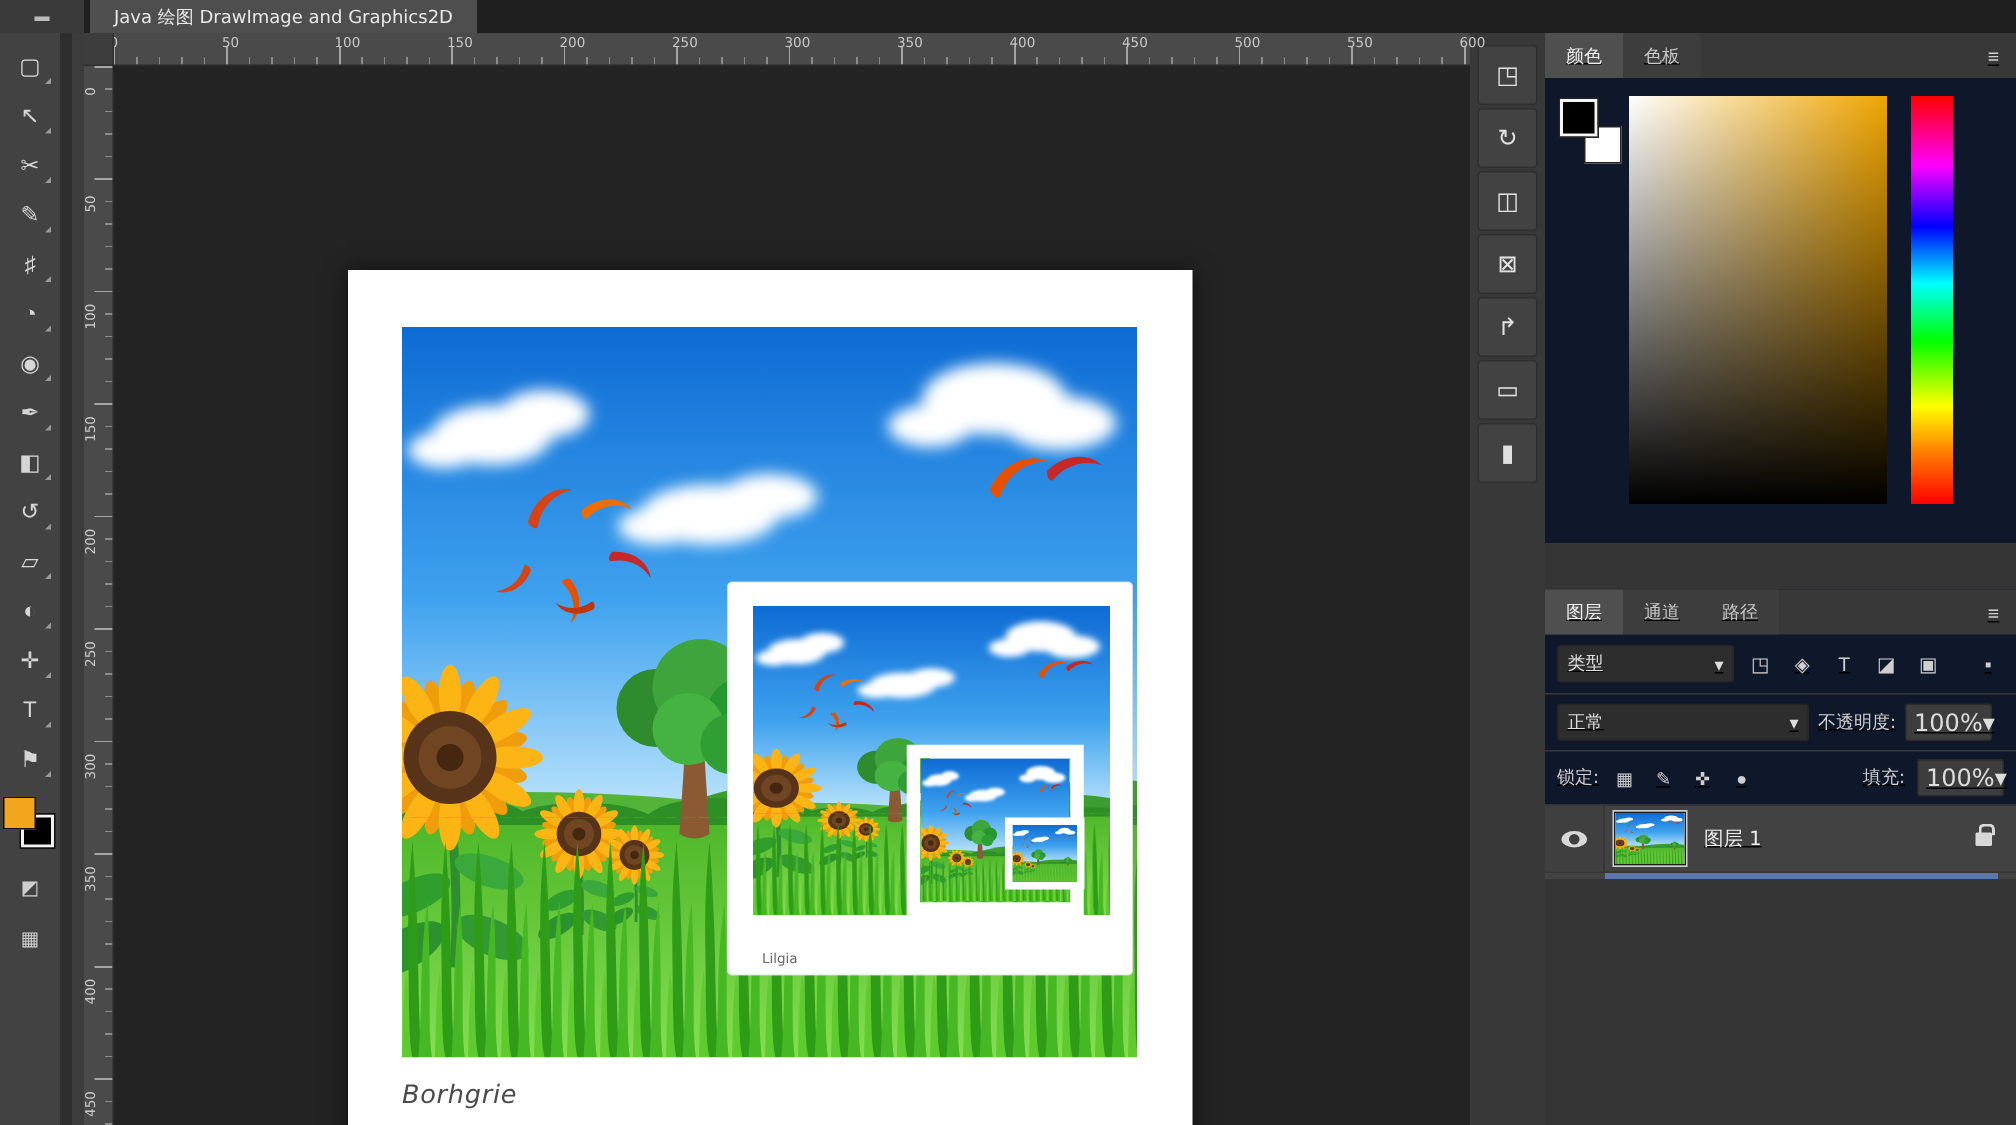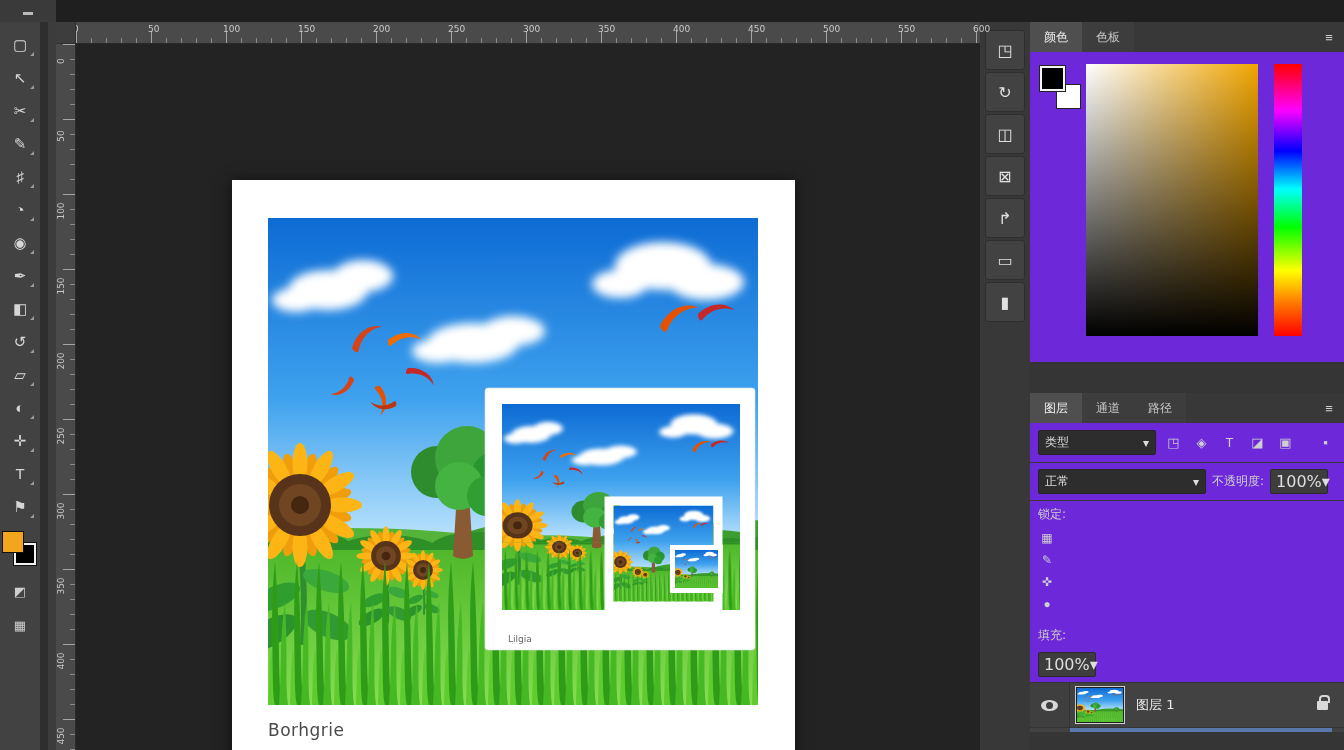--- a/index.html
+++ b/index.html
@@ -51,31 +51,31 @@
              background-size:12px 100%,5px 100%;
              background-position:100% 0,100% 0;
              background-repeat:no-repeat; z-index:4; }
   .vlab { position:absolute; left:-10px; width:30px; text-align:center; font-size:9px; color:#c9c9c9;
           transform:rotate(-90deg); }
   .canvas-area { position:absolute; left:20px; top:22px; width:904px; height:706px; background:#232323;
                  overflow:hidden; }
   .document { position:absolute; left:156px; top:136px; width:563px; height:620px; background:#ffffff;
               box-shadow:0 0 14px rgba(0,0,0,.55); }
   .artwork { position:absolute; left:36px; top:38px; width:490px; height:487px; display:block; }
-  .doc-caption { position:absolute; left:36px; top:540px; font-size:17px; color:#4a4a4a; letter-spacing:.5px; }
+  .doc-caption { position:absolute; left:36px; top:540px; font-size:17px; color:#4a4a4a; letter-spacing:.5px;font-style:italic; }
 
   
   .panel-strip { position:absolute; left:980px; top:22px; width:50px; height:728px; background:#383838;
                  display:flex; flex-direction:column; align-items:center; padding-top:8px; gap:2px; }
   .strip-btn { width:40px; height:40px; background:#424242; border:1px solid #2e2e2e; border-radius:3px;
                color:#e0e0e0; font-size:16px; cursor:pointer; }
 
   
   .right-panel { position:absolute; left:1030px; top:22px; width:314px; height:728px; background:#353535; }
-  .section { background:#6d28d9; }
+  .section { background:#0f172a;text-decoration:underline; }
   .tabs-bar { display:flex; align-items:stretch; background:#383838; height:30px; }
   .tab { padding:7px 14px 0; font-size:12px; color:#c7c7c7; cursor:pointer; background:#3d3d3d; }
   .tab.active { background:#4f4f4f; color:#efefef; }
   .tabs-spacer { flex:1; }
   .panel-menu { width:30px; background:transparent; border:none; color:#cfcfcf; font-size:13px; cursor:pointer; }
 
   
   .color-body { position:relative; height:310px; }
   .mini-swatches { position:absolute; left:10px; top:14px; width:46px; height:50px; cursor:pointer; }
   .mini-fg { position:absolute; left:0; top:0; width:25px; height:25px; background:#000;
@@ -95,21 +95,21 @@
   .dropdown { display:flex; align-items:center; justify-content:space-between; background:#2d2d2d;
               border:1px solid #252525; border-radius:2px; color:#ddd; font-size:12px;
               padding:3px 6px; cursor:pointer; }
   .filter-dd { width:118px; }
   .ficon { background:transparent; border:none; color:#cfcfcf; font-size:13px; width:21px; cursor:pointer; }
   .blend-row { display:flex; align-items:center; gap:6px; padding:6px 8px; border-bottom:1px solid #383838; }
   .blend-dd { width:168px; }
   .row-label { font-size:12px; color:#cfcfcf; white-space:nowrap; }
   .value-box { display:flex; align-items:center; justify-content:space-between; width:58px; background:#3d3d3d;
                border:1px solid #2a2a2a; border-radius:2px; color:#ddd; font-size:16px; padding:2px 5px; cursor:pointer; }
-  .lock-row { display:flex; gap:8px; padding:5px 8px; border-bottom:1px solid #333;flex-direction:column; }
+  .lock-row { display:flex; align-items:center; gap:8px; padding:5px 8px; border-bottom:1px solid #333; }
   .lock-btn { background:transparent; border:none; color:#cfcfcf; font-size:12px; width:18px; cursor:pointer; }
   .layer-list { background:#424242; }
   .layer-row { display:flex; align-items:stretch; height:45px; border-bottom:1px solid #353535; cursor:pointer; }
   .eye-cell { width:40px; display:flex; align-items:center; justify-content:center;
               background:#3f3f3f; border-right:1px solid #333; }
   .eye { width:17px; height:11px; background:#d8d8d8; border-radius:50%; position:relative; cursor:pointer; }
   .eye::after { content:""; position:absolute; left:5px; top:2px; width:7px; height:7px;
                 background:#3f3f3f; border-radius:50%; }
   .row-body { flex:1; display:flex; align-items:center; gap:12px; padding:0 10px 0 6px; }
   .layer-row.selected .row-body { background:#5a78ab; }
@@ -126,20 +126,21 @@
         border:2px solid #d8d8d8; border-bottom:none; border-radius:4px 4px 0 0; }
   .partial-sel { height:4px; background:#5a78ab; margin-left:40px; margin-right:12px; }
 </style>
 </head>
 <body>
 
 <div class="app">
 
   <div class="titlebar">
     <button class="app-menu-btn">▬</button>
+    <div class="doc-tab">Java 绘图 DrawImage and Graphics2D</div>
   </div>
 
   <div class="toolbox">
     <button class="tool-btn">▢</button>
     <button class="tool-btn">↖</button>
     <button class="tool-btn">✂</button>
     <button class="tool-btn">✎</button>
     <button class="tool-btn">♯</button>
     <button class="tool-btn">◔</button>
     <button class="tool-btn">◉</button>

